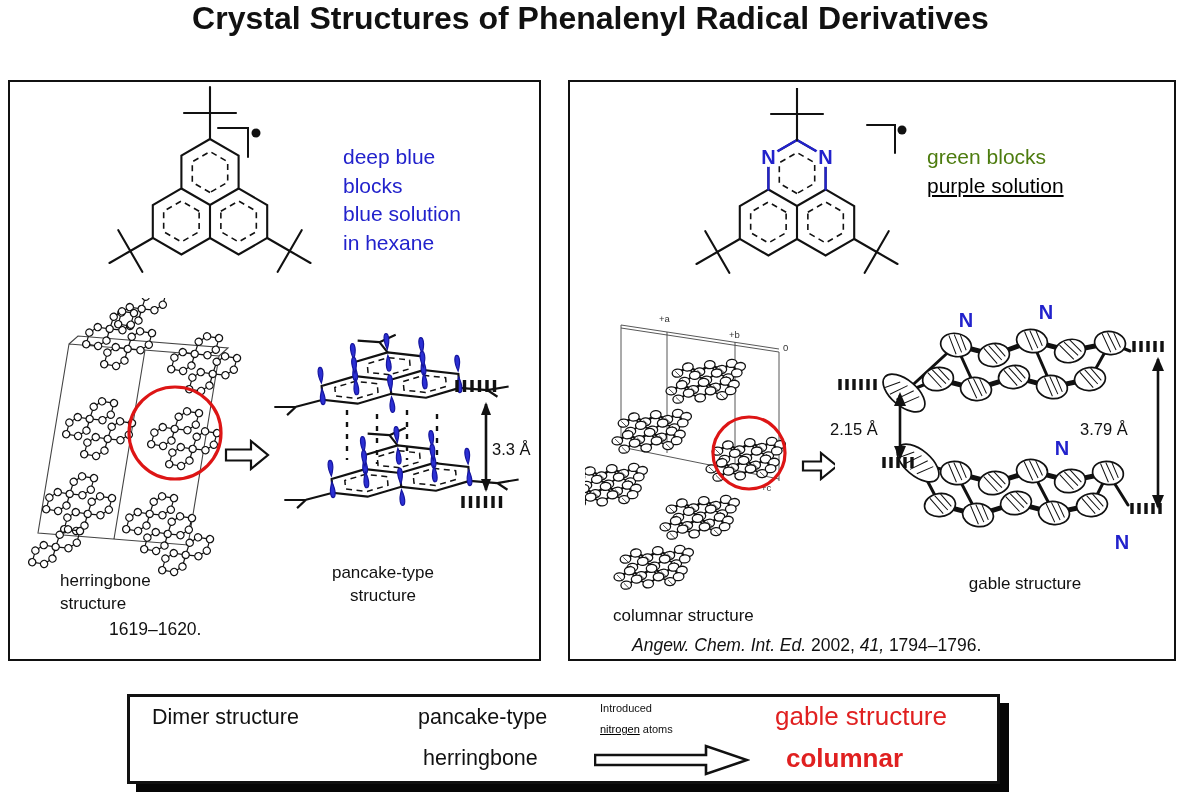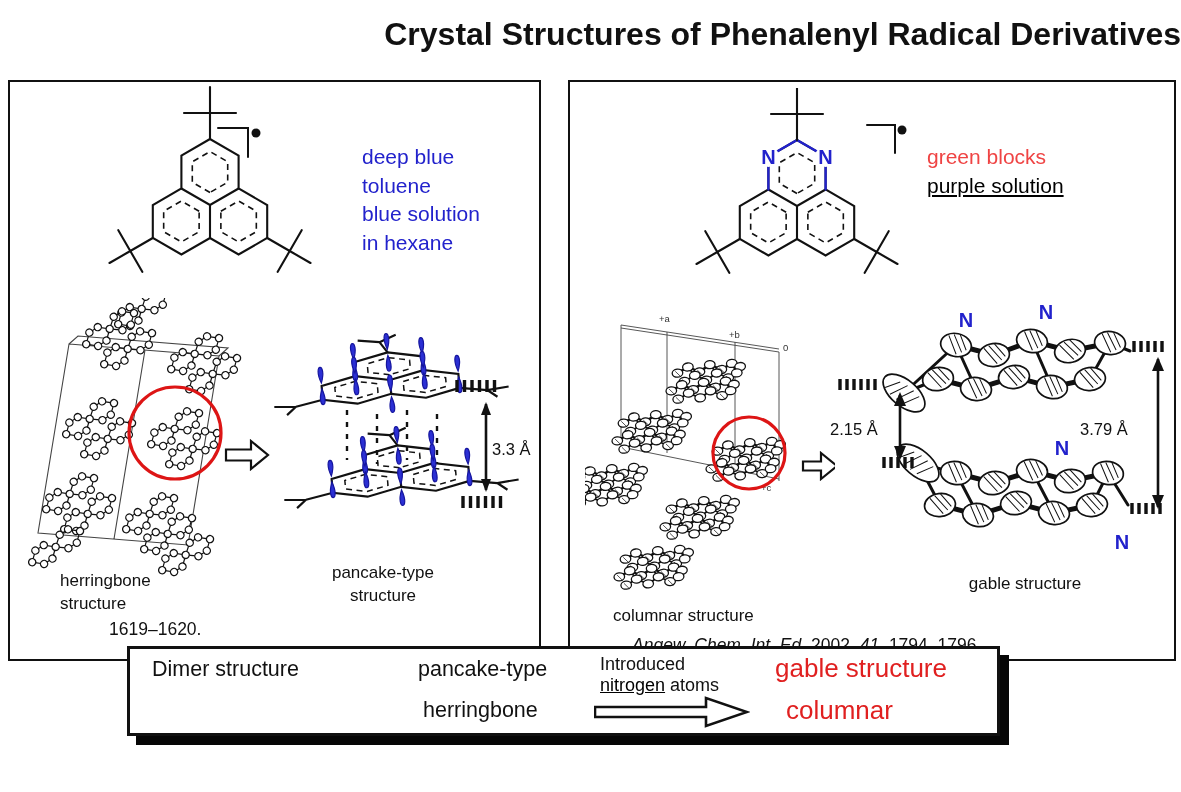--- a/index.html
+++ b/index.html
@@ -1,25 +1,25 @@
 <!DOCTYPE html>
 <html><head>
 <meta charset="utf-8">
 <style>
   html,body{margin:0;padding:0;background:#fff;}
   .page{position:relative;width:1181px;height:792px;background:#fff;overflow:hidden;
         font-family:"Liberation Sans",sans-serif;color:#111;}
   .abs{position:absolute;}
-  .title{top:16px;left:0;width:100%;text-align:right;font-size:32px;font-weight:bold;letter-spacing:0;}
+  .title{top:0;left:0;width:100%;text-align:center;font-size:32px;font-weight:bold;letter-spacing:0;}
   .panel{border:2px solid #111;background:#fff;}
   #left-panel{left:8px;top:80px;width:529px;height:577px;}
   #right-panel{left:568px;top:80px;width:604px;height:577px;}
   .props{font-size:21px;line-height:28.5px;}
-  .blue{color:#2222cc;margin-left:19px;}
-  .green{color:#ef4444;}
+  .blue{color:#2222cc;}
+  .green{color:#4d7c0f;}
   .magenta{color:#000000;text-decoration:underline;}
   .redtxt{color:#e02020;}
   .lbl{font-size:17px;line-height:22.5px;color:#111;}
   .cite{font-size:17.5px;line-height:25px;color:#111;}
   svg text{font-family:"Liberation Sans",sans-serif;}
   .bnd{stroke:#111;stroke-width:2.1;fill:none;stroke-linecap:round;}
   .dsh{stroke:#111;stroke-width:1.6;fill:none;stroke-dasharray:6 4.5;}
   .nblue{stroke:#2222cc;stroke-width:2.3;fill:none;stroke-linecap:round;}
   .cell{stroke:#444;stroke-width:0.9;fill:none;}
   .celltxt{font-size:9.5px;fill:#333;}
@@ -33,24 +33,24 @@
   .hatch{stroke:#111;stroke-width:3.4;fill:none;}
   .dashline{stroke:#111;stroke-width:2.4;fill:none;stroke-dasharray:5 7;}
   .darrow{stroke:#111;stroke-width:2.6;fill:#111;}
   .dtxt{font-size:16.5px;fill:#111;}
   .cb{stroke:#111;stroke-width:2.4;fill:none;stroke-linecap:round;}
   .cb2{stroke:#111;stroke-width:1.8;fill:none;stroke-linecap:round;}
   .ch{stroke:#111;stroke-width:0.7;fill:none;}
   .gb{stroke:#111;stroke-width:5;fill:none;stroke-linecap:round;}
   .gb2{stroke:#111;stroke-width:3;fill:none;stroke-linecap:round;}
   .ntext{font-size:20px;font-weight:700;fill:#2222cc;text-anchor:middle;}
-  .box{left:127px;top:646px;width:867px;height:84px;border:3px solid #111;background:#fff;
+  .box{left:127px;top:694px;width:867px;height:84px;border:3px solid #111;background:#fff;
        box-shadow:9px 9px 0 #060606;}
   .bigt{font-size:21.5px;color:#111;white-space:nowrap;}
-  .smt{font-size:18px;color:#111;white-space:nowrap;}
+  .smt{font-size:11px;color:#111;white-space:nowrap;}
   .redbig{font-size:26px;white-space:nowrap;}
   .it{font-style:italic;}
 </style>
 </head>
 <body>
 
 <div class="page">
 
   <div class="abs title">Crystal Structures of Phenalenyl Radical Derivatives</div>
 
@@ -68,21 +68,21 @@
       <path class="bnd" d="M-57.2,33 L-79.7,46 M-79.7,46 L-100.5,58 M-79.7,46 L-91.7,25.2 M-79.7,46 L-67.7,66.8"></path>
     </g>
     <g>
       <path class="bnd" style="stroke-width:2" d="M143,43 H173 V72"></path>
       <circle cx="181" cy="48" r="4.5" fill="#111"></circle>
     </g>
   </svg>
 
   <div class="abs props blue" style="left:343px;top:143px;">
     <div>deep blue</div>
-    <div>toluene</div>
+    <div>blocks</div>
     <div>blue solution</div>
     <div>in hexane</div>
   </div>
 
   <svg class="abs" style="left:12px;top:298px;" width="268" height="292" viewBox="0 0 268 292">
     <defs>
       <g id="hm">
         <path class="hmb" d="M-26,0 L-17,-8 L-7,-8 L2,0 L-7,8 L-17,8 Z M2,0 L12,-8 L22,-8 L31,0 L22,8 L12,8 Z"></path>
         <circle class="hma" cx="-26" cy="0" r="3.6"></circle>
           <circle class="hma" cx="-17" cy="-8" r="3.6"></circle>
@@ -342,16 +342,16 @@
     <div class="abs bigt" style="left:288px;top:8px;">pancake-type</div>
     <div class="abs bigt" style="left:293px;top:49px;">herringbone</div>
     <div class="abs smt" style="left:470px;top:5px;">Introduced</div>
     <div class="abs smt" style="left:470px;top:26px;">
       <span class="magenta">nitrogen</span><span> atoms</span>
     </div>
     <svg class="abs" style="left:464px;top:46px;" width="156" height="34" viewBox="0 0 156 34">
       <polygon class="harrow" style="stroke-width:2.6" points="1,12 112,12 112,3 153,17 112,31 112,22 1,22"></polygon>
     </svg>
     <div class="abs redbig redtxt" style="left:645px;top:4px;">gable structure</div>
-    <div class="abs redbig redtxt" style="left:656px;top:46px;">columnar</div>
+    <div class="abs redbig redtxt" style="left:656px;top:46px;font-weight:bold;">columnar</div>
   </div>
 
 </div>
 
 </body></html>

